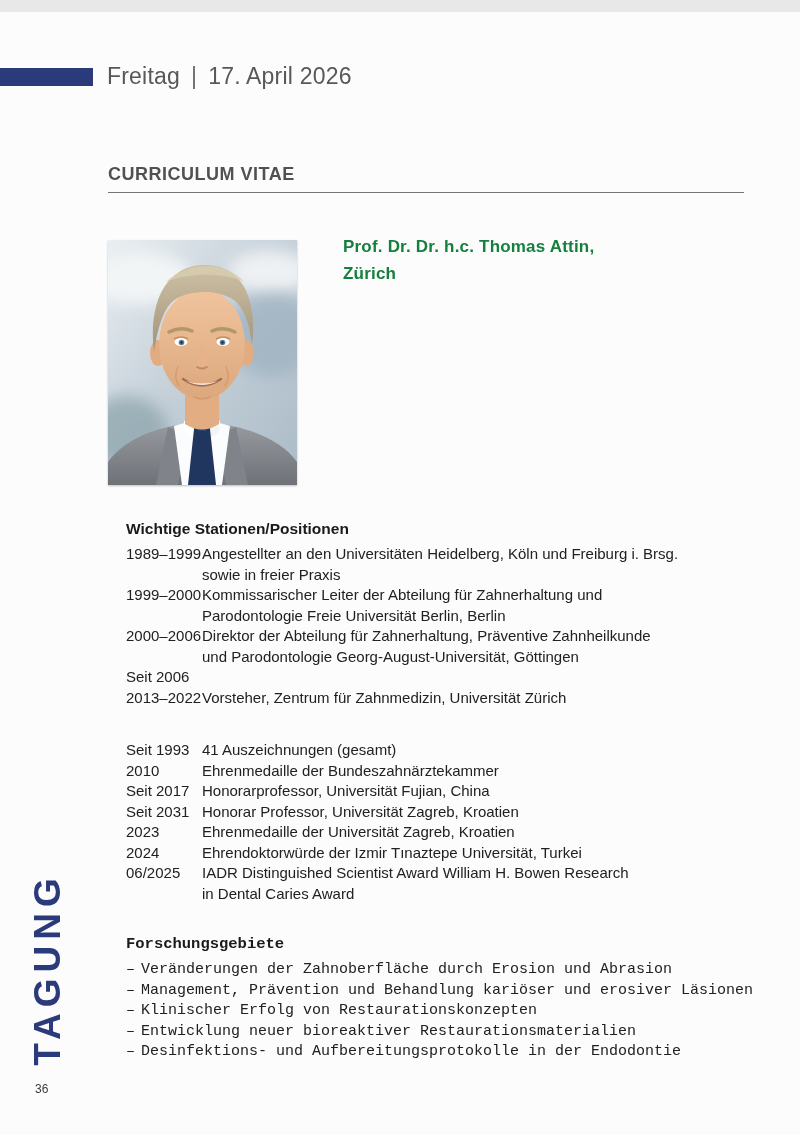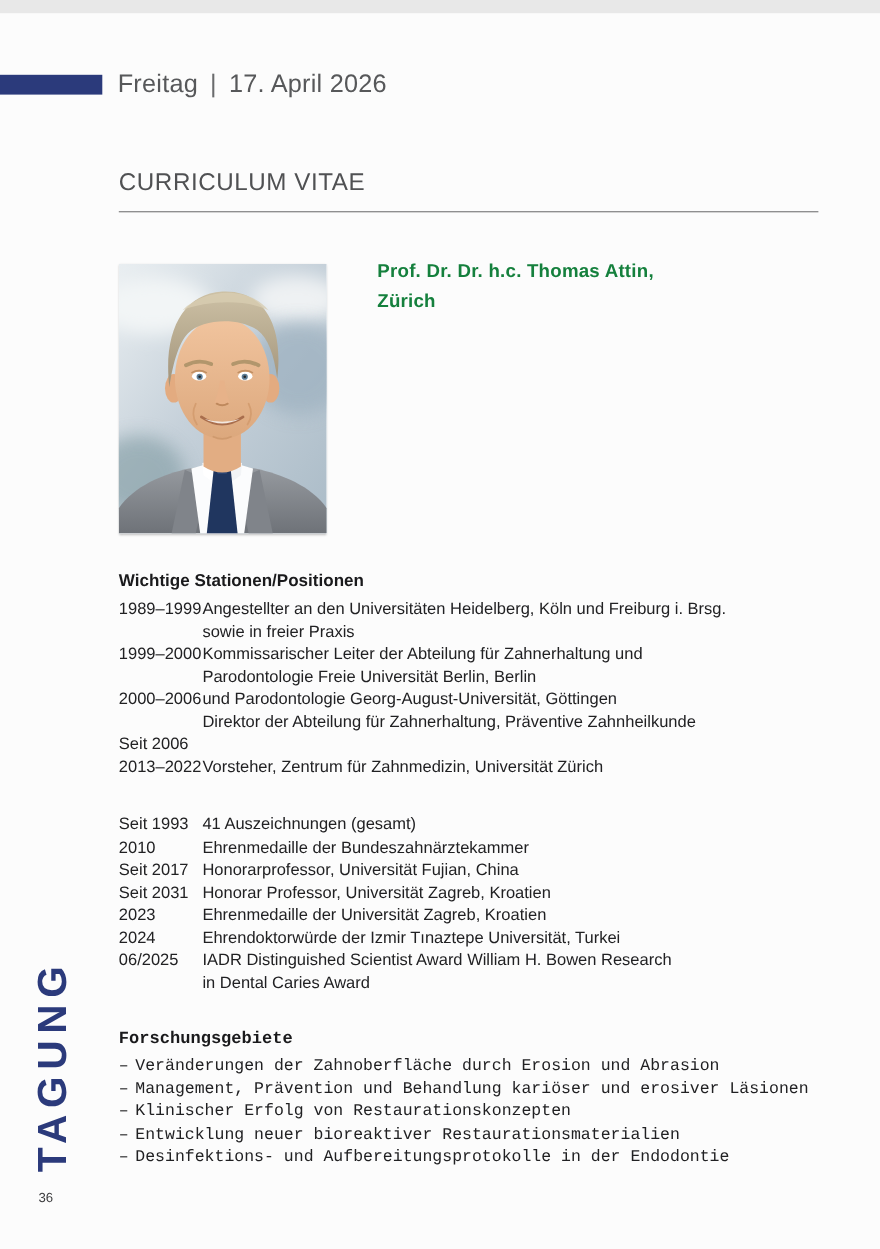--- a/index.html
+++ b/index.html
@@ -20,22 +20,22 @@
     background:var(--navy,#2b3a7b);
   }
   .dateline {
     position:absolute; left:107px; top:51px;
     font-size:23px; color:var(--header-gray,#57585a);
     letter-spacing:0.2px; white-space:nowrap;
   }
   .dateline .sep { margin:0 11px; color:#6a6b6d; }
   
   .title {
-    position:absolute; left:108px; top:141px;
-    font-size:22px; font-weight:normal;
+    position:absolute; left:108px; top:152px;
+    font-size:18px; font-weight:bold;
     letter-spacing:0.5px;
     color:var(--title-gray,#505153);
   }
   .rule {
     position:absolute; left:108px; top:180px;
     width:636px; height:0;
     border-top:1.3px solid #747476;
   }
   
   .photo {
@@ -44,21 +44,21 @@
     box-shadow:0 1px 2px rgba(0,0,0,.25);
     line-height:0;
   }
   .name {
     position:absolute; left:343px; top:221px;
     font-size:17px; font-weight:bold; line-height:27px;
     color:#15803d; letter-spacing:0.2px;
   }
   
   .sec {
-    position:absolute; left:108px; width:648px;
+    position:absolute; left:126px; width:648px;
     font-size:15px; line-height:20.5px; color:#212123;
   }
   .sec h2 {
     font-size:15.5px; font-weight:bold; color:#1a1a1c;
     margin:0 0 5px 0; line-height:21px;
   }
   .sec-stations { top:506px; }
   .sec-awards   { top:728px; }
   .sec-research { top:922px;font-family:Liberation Mono, monospace; }
   .entry-row { display:grid; grid-template-columns:76px 1fr; }
@@ -181,22 +181,22 @@
         <div class="entry-row">
           <div>1999–2000</div>
           <div>
             <div>Kommissarischer Leiter der Abteilung für Zahnerhaltung und</div>
             <div>Parodontologie Freie Universität Berlin, Berlin</div>
           </div>
         </div>
         <div class="entry-row">
           <div>2000–2006</div>
           <div>
+            <div>Direktor der Abteilung für Zahnerhaltung, Präventive Zahnheilkunde</div>
             <div>und Parodontologie Georg-August-Universität, Göttingen</div>
-            <div>Direktor der Abteilung für Zahnerhaltung, Präventive Zahnheilkunde</div>
           </div>
         </div>
         <div class="entry-row">
           <div>Seit 2006</div>
         </div>
         <div class="entry-row">
           <div>2013–2022</div>
           <div>
             <div>Vorsteher, Zentrum für Zahnmedizin, Universität Zürich</div>
           </div>

